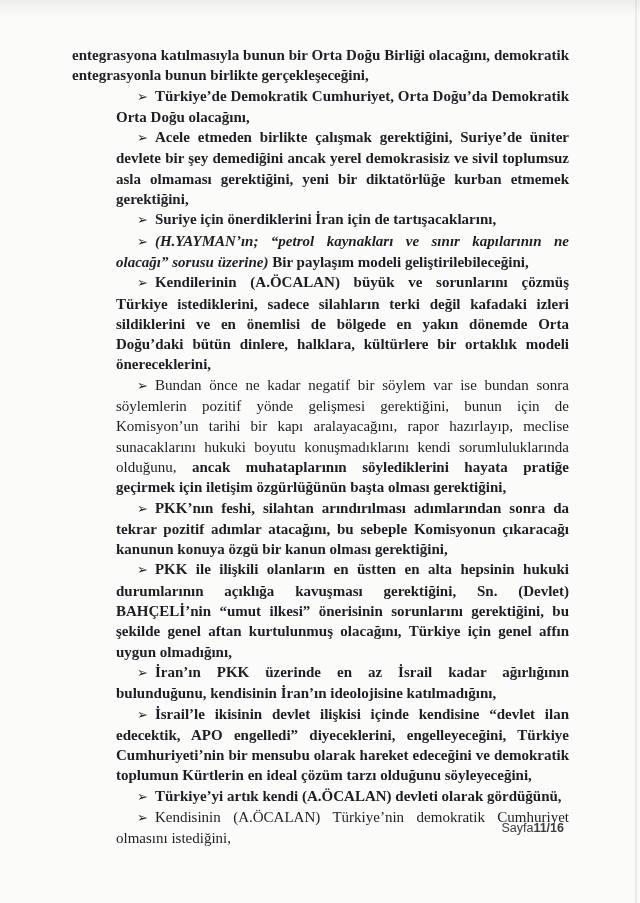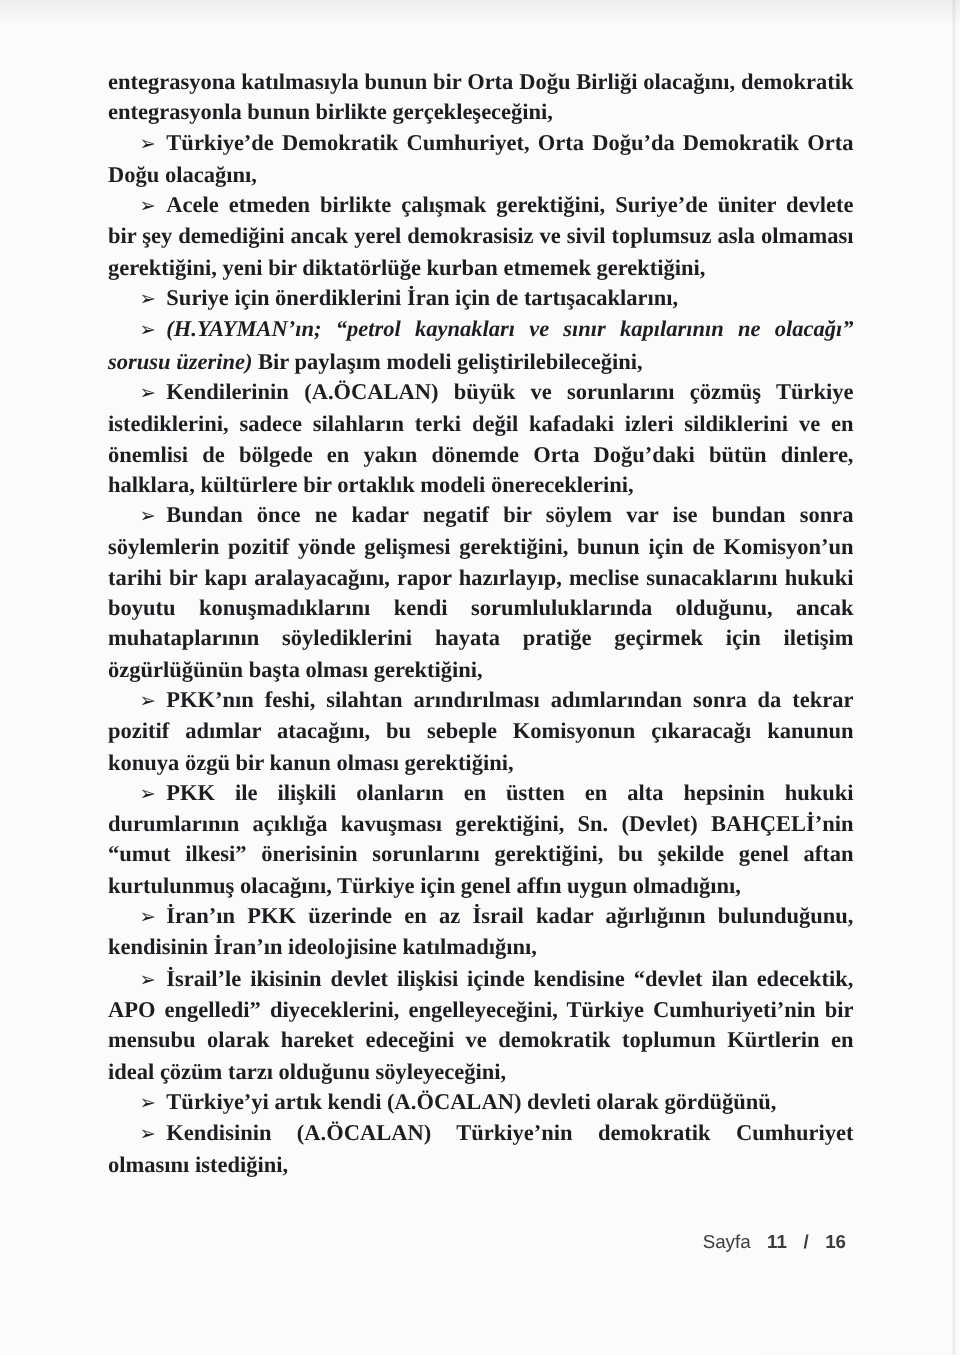--- a/index.html
+++ b/index.html
@@ -31,34 +31,34 @@
   }
   .content{
     position:absolute;
     left:72px;top:45px;width:497px;
     color:var(--ink);
     font-size:15px;
     line-height:20.3px;
     text-align:justify;
   }
   .para{margin:0;}
-  .para.bulleted{text-indent:21px;}
+  .para.bulleted{text-indent:21px;margin-left:44px;}
   .bullet{
     font-family:"DejaVu Sans",sans-serif;
     font-size:13px;
     margin-right:7px;
     font-weight:normal;
   }
   .seg.bold{font-weight:bold;}
   .seg.bold-italic{font-weight:bold;font-style:italic;}
-  .seg.regular{font-weight:bold;}
+  .seg.regular{font-weight:normal;}
   .footer{
     position:absolute;
     top:821px;right:76px;
-    display:flex;gap:11px;align-items:baseline;
+    display:flex;gap:0;align-items:baseline;
     font-family:"Liberation Sans","DejaVu Sans",sans-serif;
     font-size:12.5px;
     color:var(--footer_ink);
   }
   .footer .num{font-weight:bold;}
 </style>
 </head>
 <body>
 
 <div class="page">

